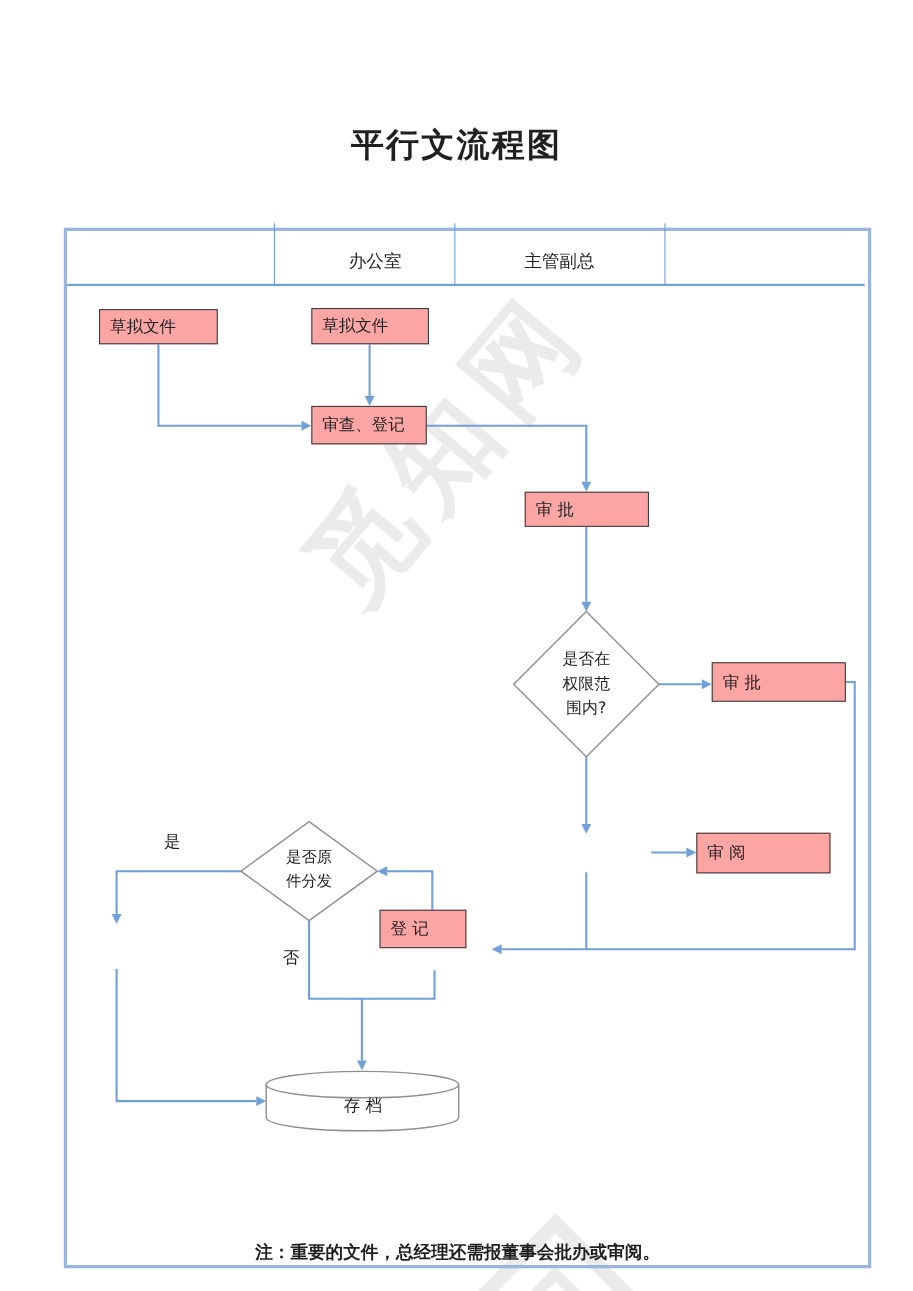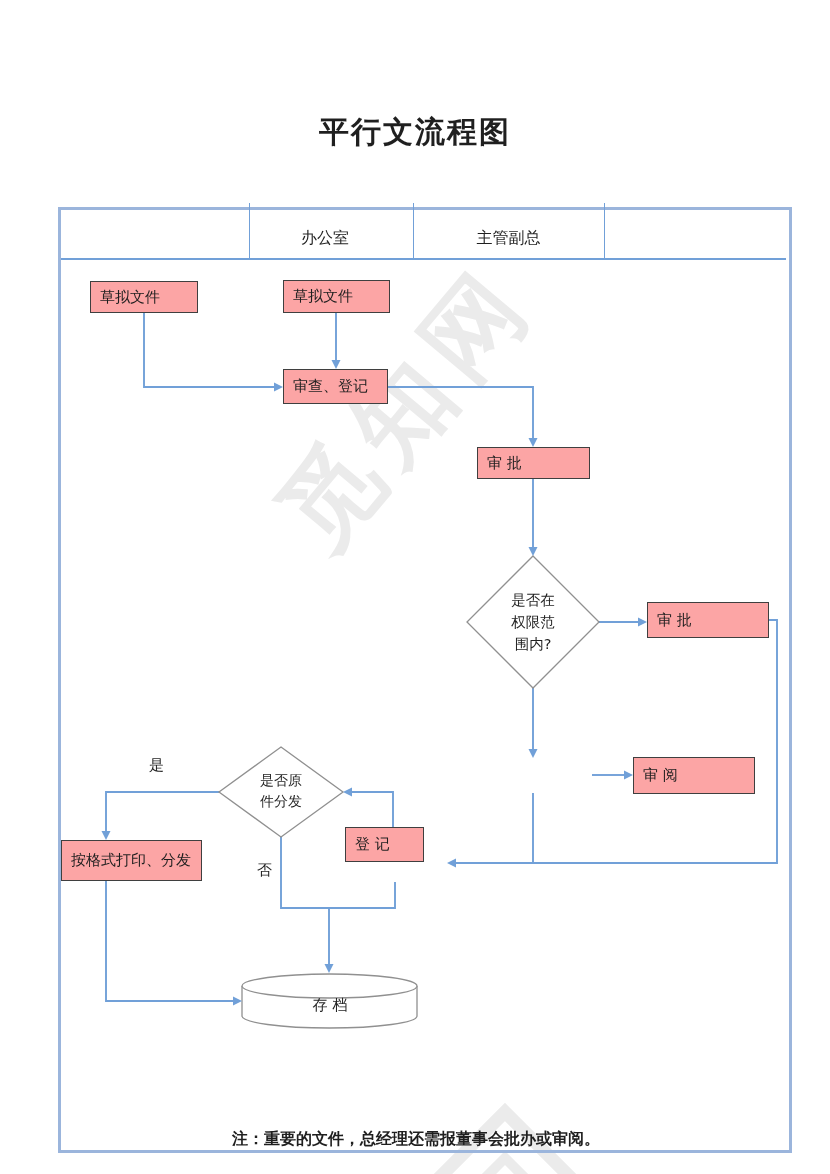--- a/index.html
+++ b/index.html
@@ -31,21 +31,21 @@
     border-top:2px solid var(--line_blue); z-index:2;
   }
   .vdiv{position:absolute; top:203px; width:0; height:56px; border-left:1.5px solid var(--line_blue); z-index:2;}
   .vdiv.d1{left:249px;} .vdiv.d2{left:413px;} .vdiv.d3{left:604px;}
   .hcell{
     position:absolute; top:218px; height:40px; z-index:2;
     display:flex; align-items:center; justify-content:center;
     font-size:16px; color:var(--ink);
   }
   .hc0{left:61px;  width:188px;}
-  .hc1{left:243px; width:164px;}
+  .hc1{left:259px; width:164px;}
   .hc2{left:413px; width:191px;}
   .hc3{left:604px; width:182px;}
   
   .flow-svg{position:absolute; left:0; top:0; z-index:2;}
   .edge{stroke:var(--line_blue); stroke-width:1.9; fill:none;}
   .arrow{fill:var(--line_blue); stroke:none;}
   .shape{stroke:var(--shape_gray); stroke-width:1.3; fill:#ffffff;}
   .logo-stroke{stroke:var(--watermark_gray); fill:none;}
   
   .node{
@@ -131,21 +131,20 @@
       <polygon class="arrow" points="242,1001 233,996.5 233,1005.5"></polygon>
     </g>
   </svg>
 
   <div class="node" style="left:90px;  top:281px; width:108px; height:32px;">草拟文件</div>
   <div class="node" style="left:283px; top:280px; width:107px; height:33px;">草拟文件</div>
   <div class="node" style="left:283px; top:369px; width:105px; height:35px;">审查、登记</div>
   <div class="node" style="left:477px; top:447px; width:113px; height:32px;">审  批</div>
   <div class="node" style="left:647px; top:602px; width:122px; height:36px;">审  批</div>
   <div class="node" style="left:633px; top:757px; width:122px; height:37px;">审  阅</div>
-  <div class="node" style="left:61px;  top:840px; width:141px; height:41px;">按格式打印、分发</div>
   <div class="node" style="left:345px; top:827px; width:79px; height:35px;">登  记</div>
 
   <div class="dlabel" style="left:488px; top:589px; width:90px;">是否在
 权限范
 围内?</div>
   <div class="dlabel" style="left:236px; top:770px; width:90px; font-size:14px; line-height:21px;">是否原
 件分发</div>
   <div class="clabel" style="left:255px; top:996px; width:150px;">存   档</div>
 
   <div class="elabel" style="left:149px; top:756px;">是</div>

